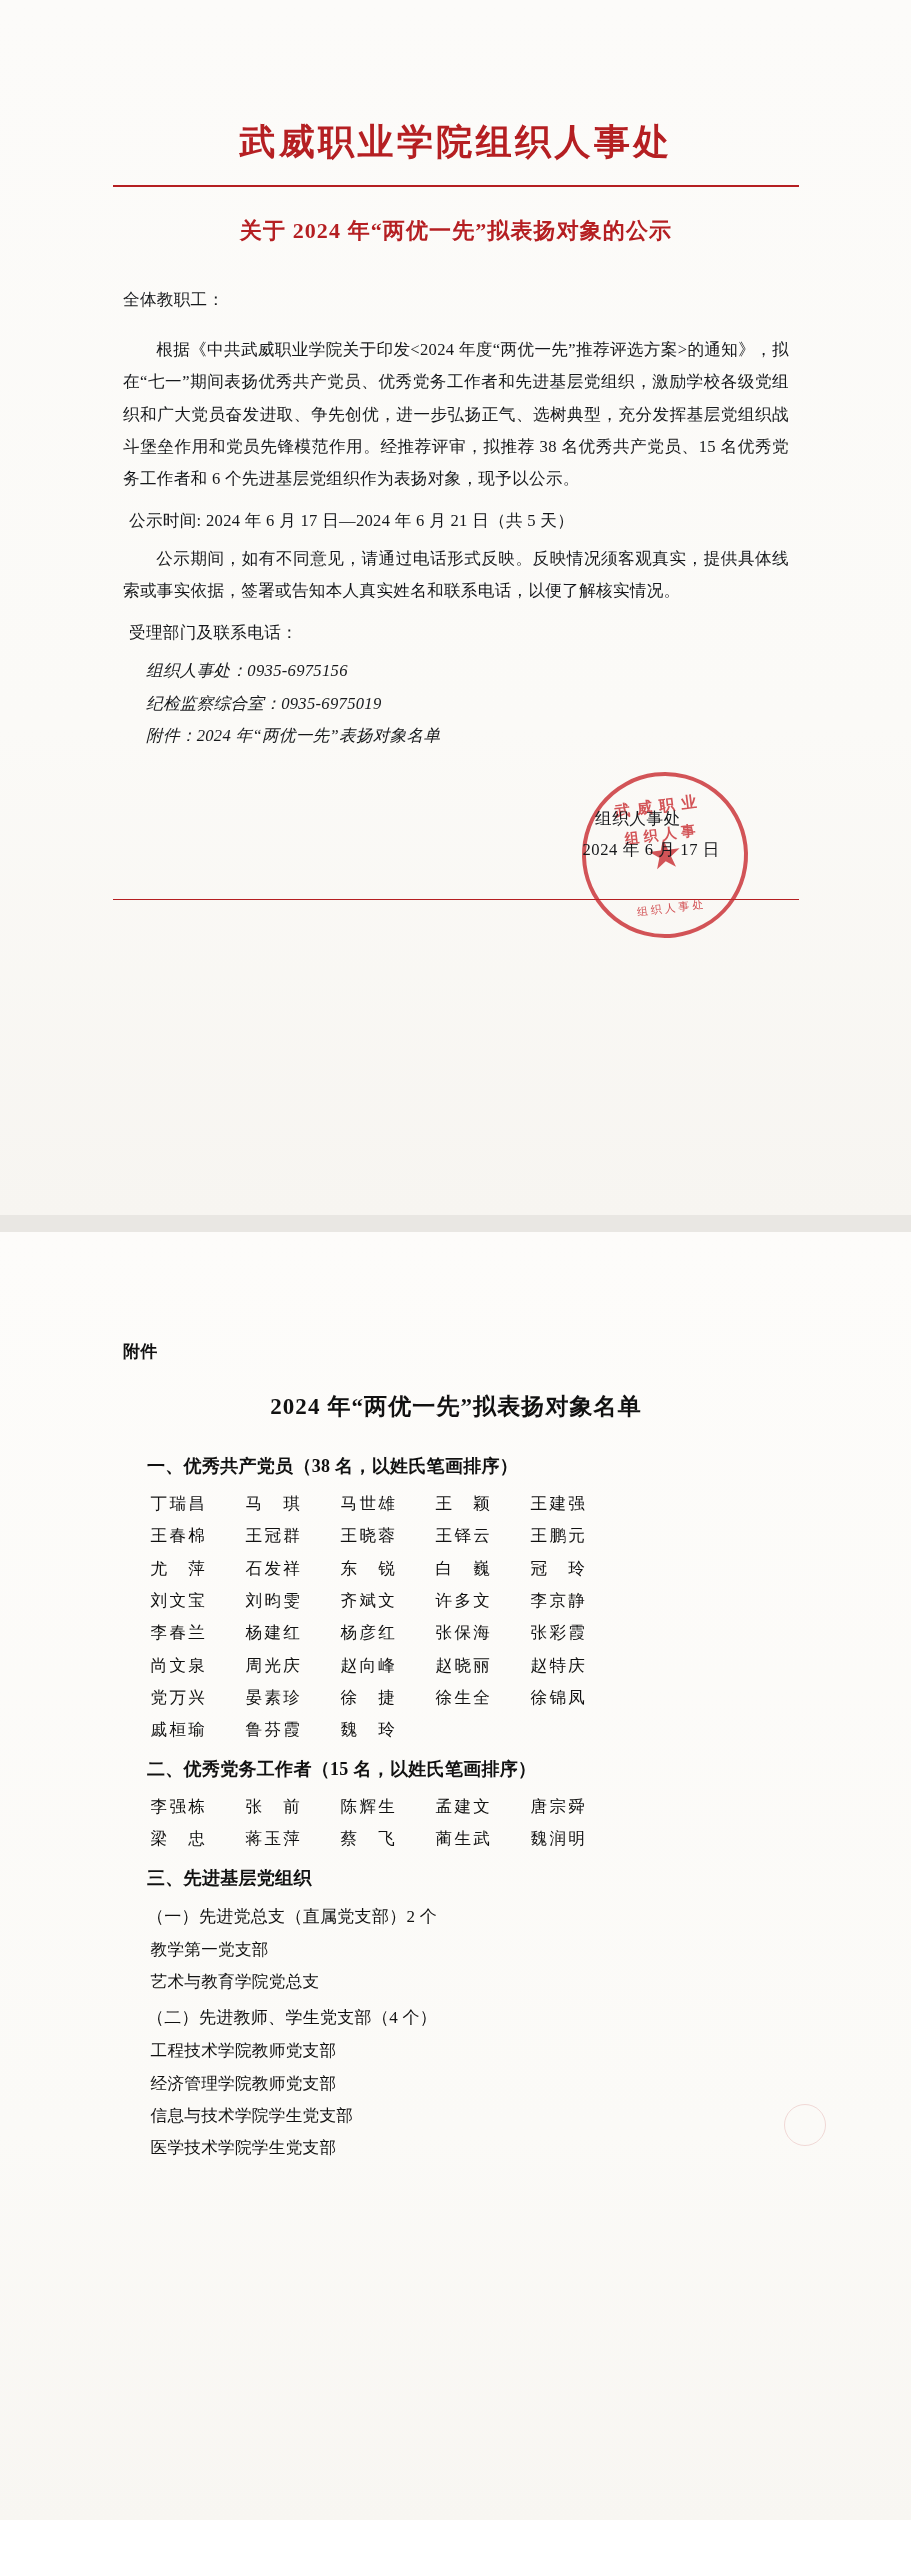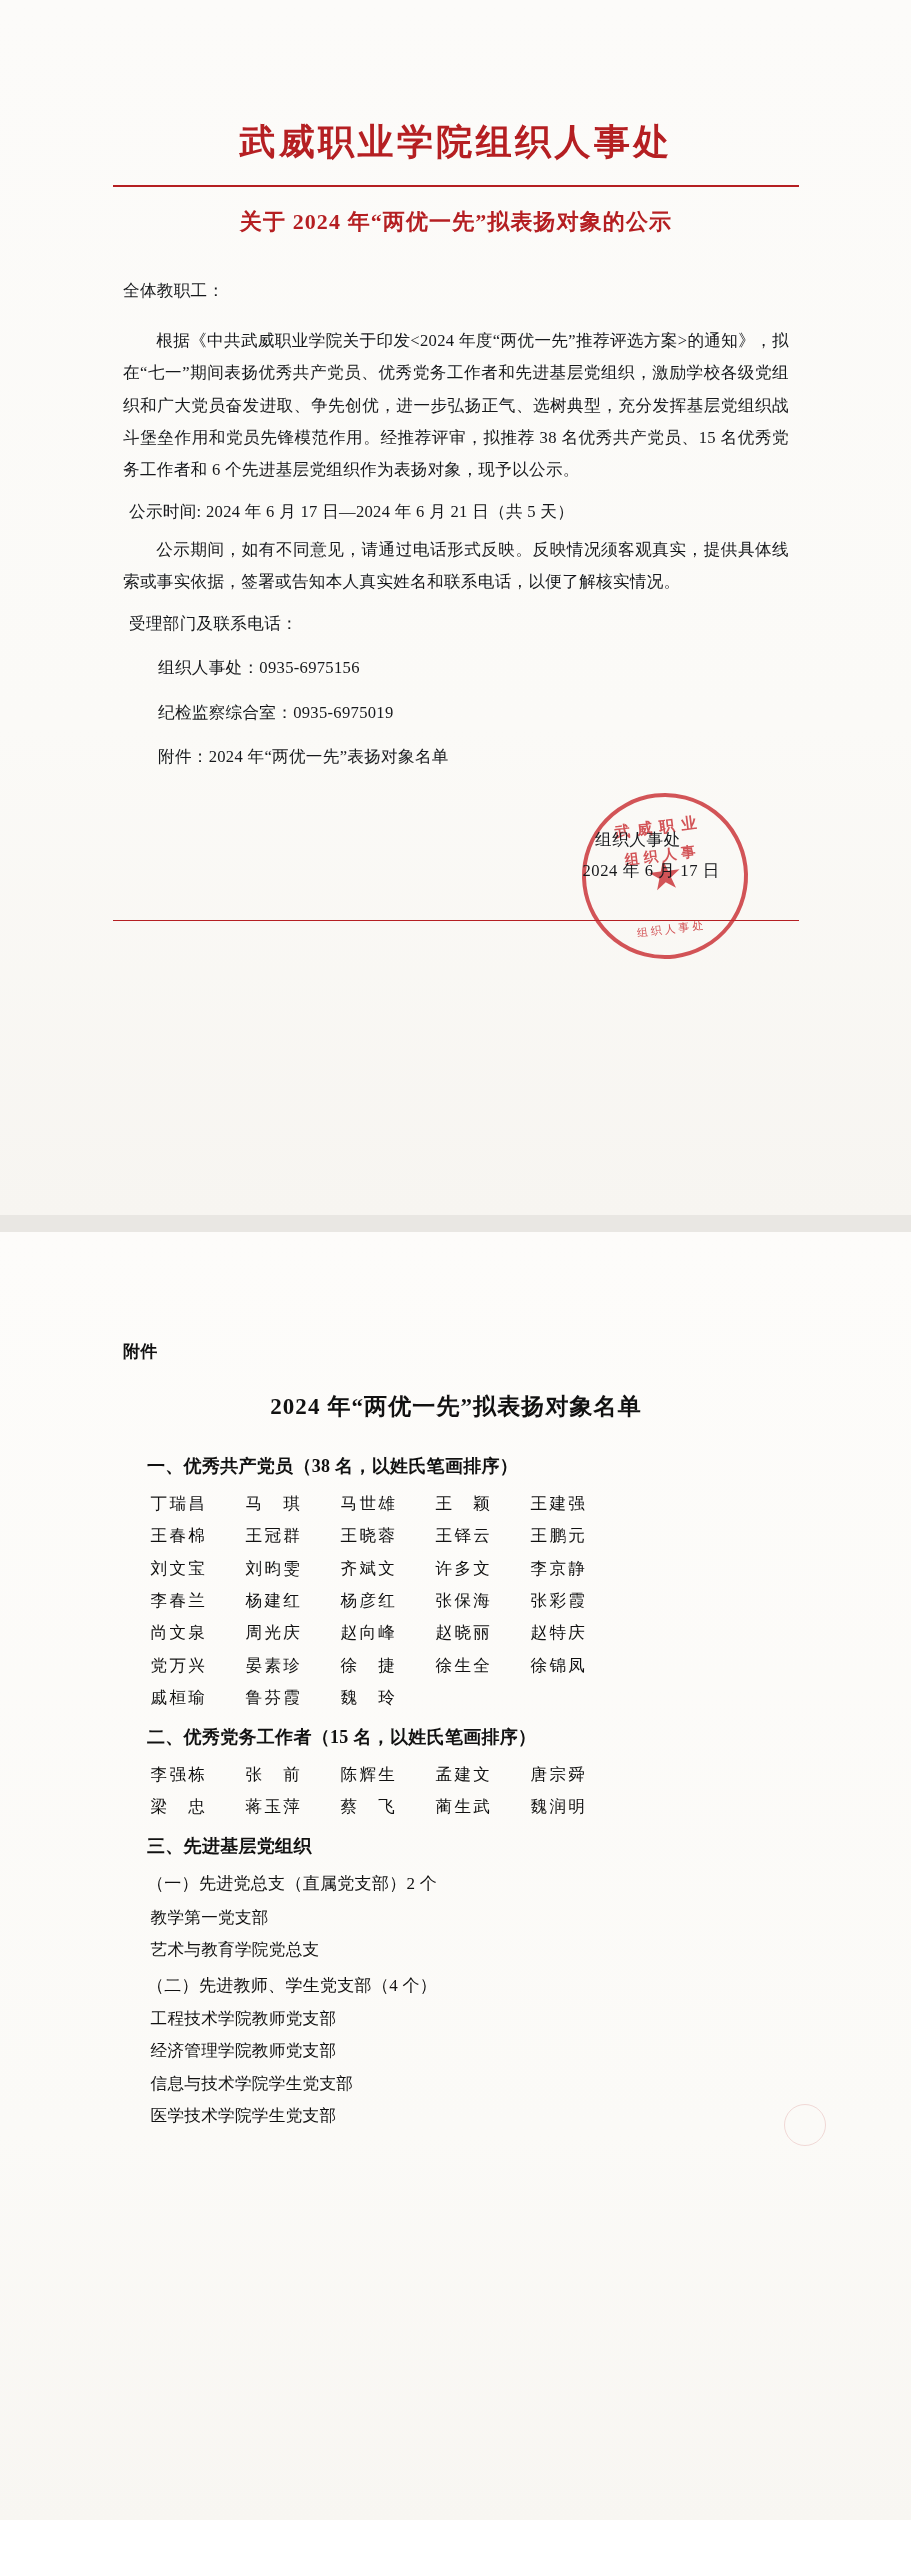--- a/index.html
+++ b/index.html
@@ -46,21 +46,21 @@
     line-height: 1.1;
     white-space: nowrap;
   }
   .red-rule {
     width: 686px;
     height: 2.9px;
     background: #b51f22;
     margin: 22px auto 0 auto;
   }
   .doc-subtitle {
-    margin-top: 20px;
+    margin-top: 29px;
     font-size: 22px;
     font-weight: bold;
     color: #b51f22;
     letter-spacing: 1.1px;
     white-space: nowrap;
   }
 
   
   .body-wrap {
     margin: 38px auto 0 auto;
@@ -79,22 +79,23 @@
     text-align: justify;
   }
   .p-flat {
     margin: 6px;
     text-align: justify;
   }
   .p-gap {
     margin-top: 9.2px;
   }
   .p-sub {
-    margin: 12px;
+    margin: 0;
     padding-left: 23px;
+    font-style: italic;
   }
 
   
   .sign-block {
     position: relative;
     margin-top: 19.5px;
     height: 106px;
   }
   .sign-lines {
     position: absolute;
@@ -278,20 +279,27 @@
         <span class="cell">王建强</span>
       </div>
       <div class="name-row">
         <span class="cell">王春棉</span>
         <span class="cell">王冠群</span>
         <span class="cell">王晓蓉</span>
         <span class="cell">王铎云</span>
         <span class="cell">王鹏元</span>
       </div>
       <div class="name-row">
+        <span class="cell">尤　萍</span>
+        <span class="cell">石发祥</span>
+        <span class="cell">东　锐</span>
+        <span class="cell">白　巍</span>
+        <span class="cell">冠　玲</span>
+      </div>
+      <div class="name-row">
         <span class="cell">刘文宝</span>
         <span class="cell">刘昀雯</span>
         <span class="cell">齐斌文</span>
         <span class="cell">许多文</span>
         <span class="cell">李京静</span>
       </div>
       <div class="name-row">
         <span class="cell">李春兰</span>
         <span class="cell">杨建红</span>
         <span class="cell">杨彦红</span>

